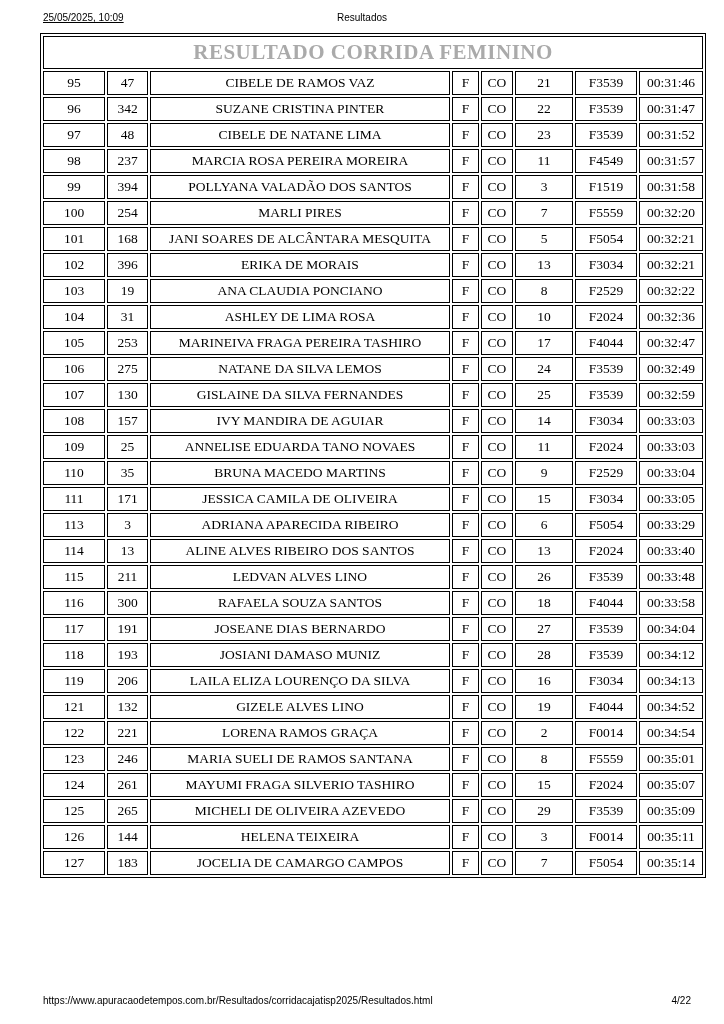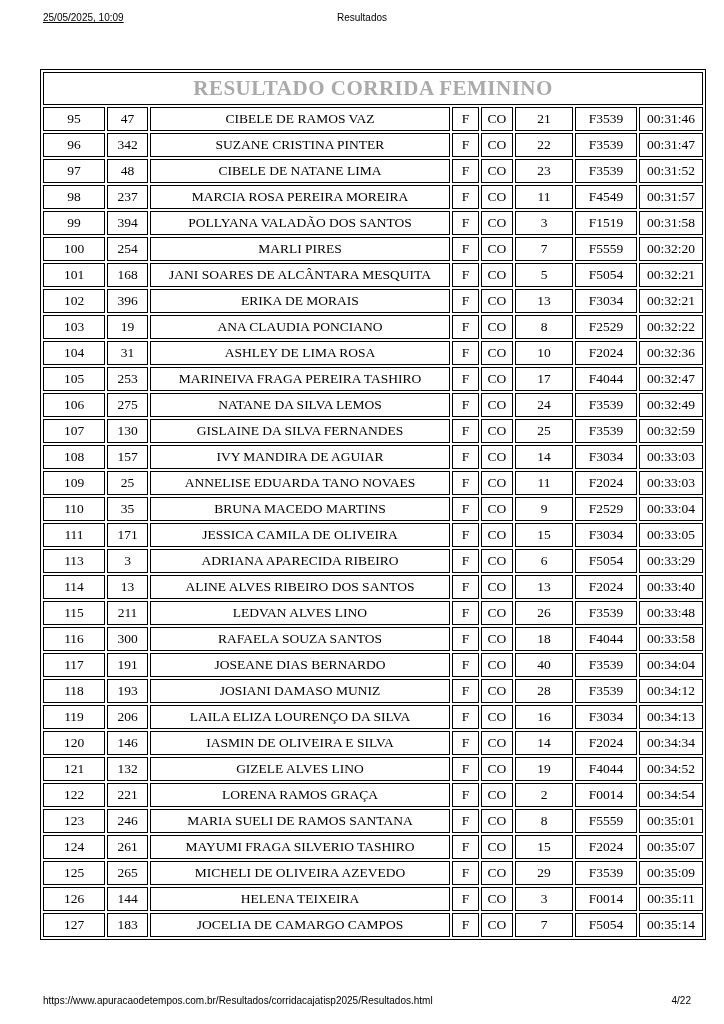--- a/index.html
+++ b/index.html
@@ -40,21 +40,20 @@
     left: 40px;
     top: 33px;
   }
   table.results {
     border-collapse: separate;
     border-spacing: 2px;
     border: 1px solid #000;
     table-layout: fixed;
     width: 646px;
     background: #fff;
-    margin-top: 36px;
   }
   table.results td {
     box-sizing: border-box;
     border: 1px solid #000;
     font-family: "Liberation Serif", "DejaVu Serif", serif;
     font-size: 13.5px;
     text-align: center;
     vertical-align: middle;
     height: 24px;
     padding: 0 2px;
@@ -320,21 +319,21 @@
           <td>18</td>
           <td>F4044</td>
           <td>00:33:58</td>
         </tr>
         <tr>
           <td>117</td>
           <td>191</td>
           <td>JOSEANE DIAS BERNARDO</td>
           <td>F</td>
           <td>CO</td>
-          <td>40</td>
+          <td>27</td>
           <td>F3539</td>
           <td>00:34:04</td>
         </tr>
         <tr>
           <td>118</td>
           <td>193</td>
           <td>JOSIANI DAMASO MUNIZ</td>
           <td>F</td>
           <td>CO</td>
           <td>28</td>
@@ -343,30 +342,20 @@
         </tr>
         <tr>
           <td>119</td>
           <td>206</td>
           <td>LAILA ELIZA LOURENÇO DA SILVA</td>
           <td>F</td>
           <td>CO</td>
           <td>16</td>
           <td>F3034</td>
           <td>00:34:13</td>
-        </tr>
-        <tr>
-          <td>120</td>
-          <td>146</td>
-          <td>IASMIN DE OLIVEIRA E SILVA</td>
-          <td>F</td>
-          <td>CO</td>
-          <td>14</td>
-          <td>F2024</td>
-          <td>00:34:34</td>
         </tr>
         <tr>
           <td>121</td>
           <td>132</td>
           <td>GIZELE ALVES LINO</td>
           <td>F</td>
           <td>CO</td>
           <td>19</td>
           <td>F4044</td>
           <td>00:34:52</td>

